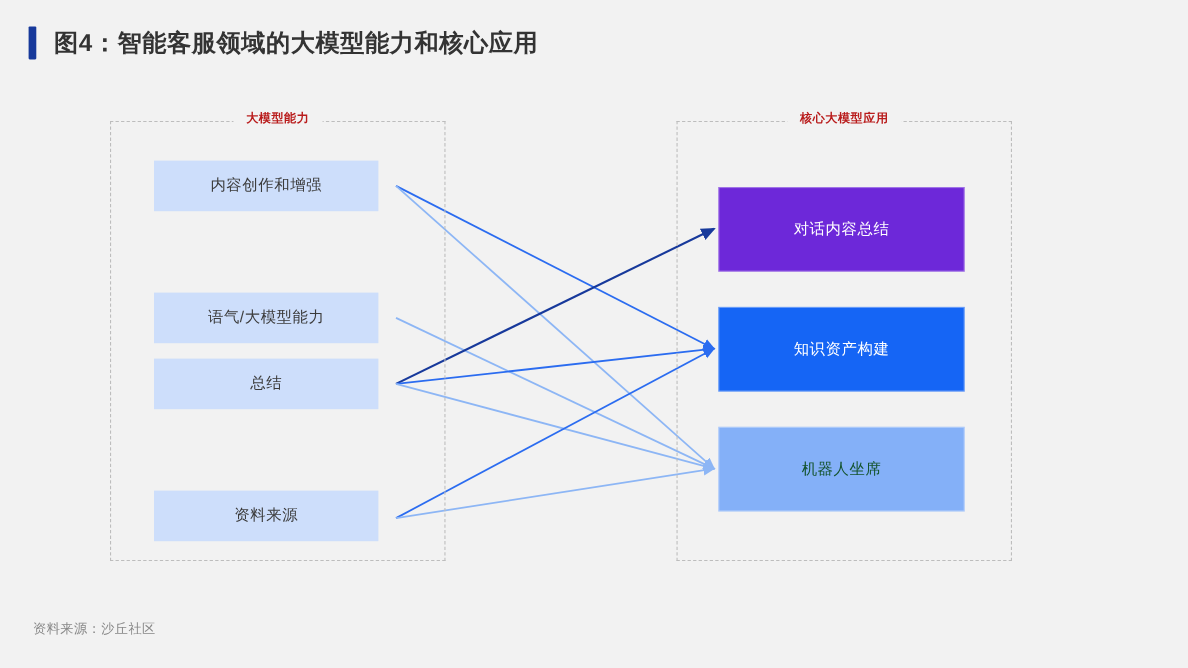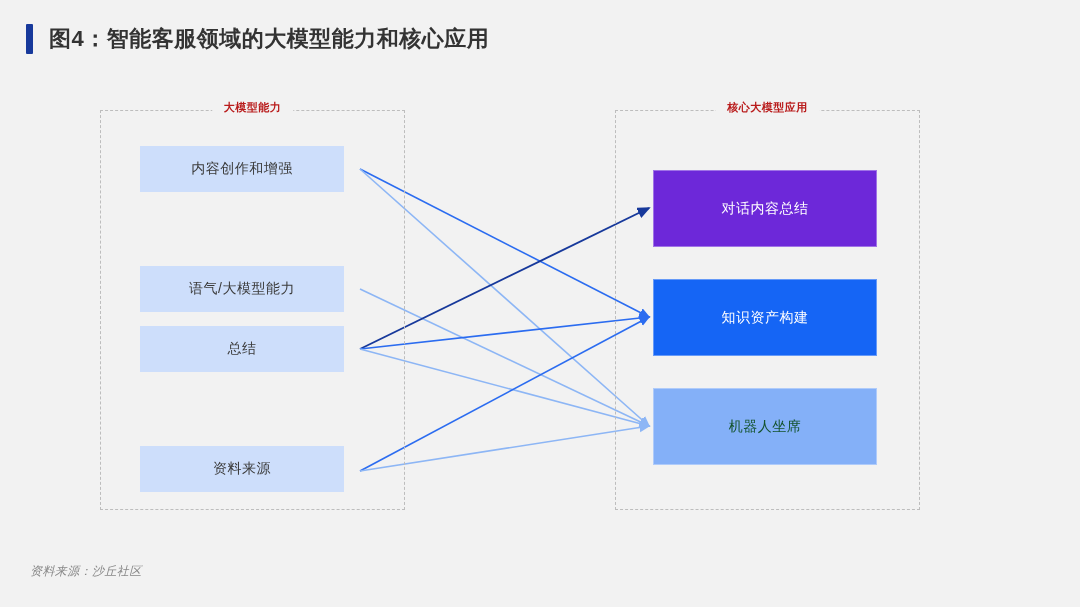--- a/index.html
+++ b/index.html
@@ -48,21 +48,21 @@
   .app-navy{background:#6d28d9;color:#ffffff;}
   .app-blue{background:#1565f5;color:#ffffff;}
   .app-light{background:#84b0f8;color:#14532d;}
 
   
   #links{position:absolute;left:0;top:0;width:1080px;height:607px;pointer-events:none;}
 
   
   .footer{
     position:absolute;left:30px;top:563px;font-size:12px;color:#888888;
-    letter-spacing:.4px;white-space:nowrap;font-style:italic;
+    letter-spacing:.4px;white-space:nowrap;
   }
 </style>
 </head>
 <body>
 
 <div id="stage">
 
   <div class="title-row">
     <div class="title-bar"></div>
     <div class="title-text">图4：智能客服领域的大模型能力和核心应用</div>

